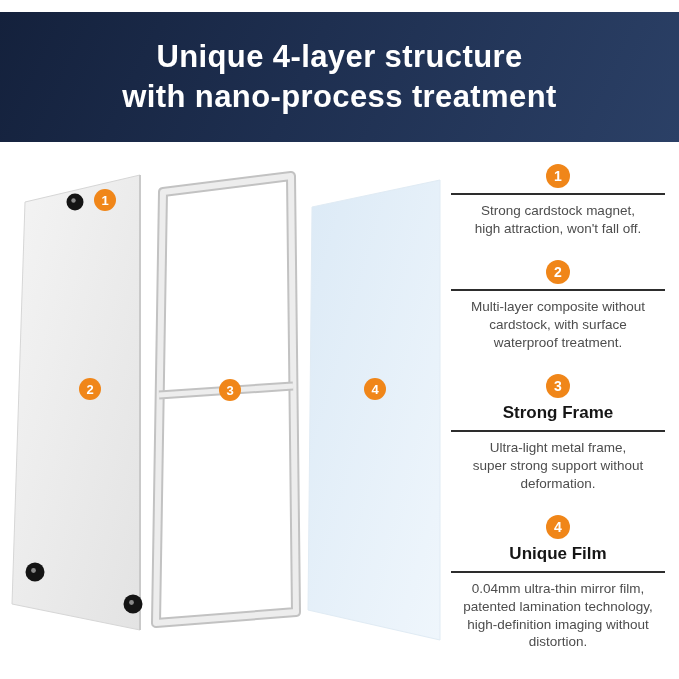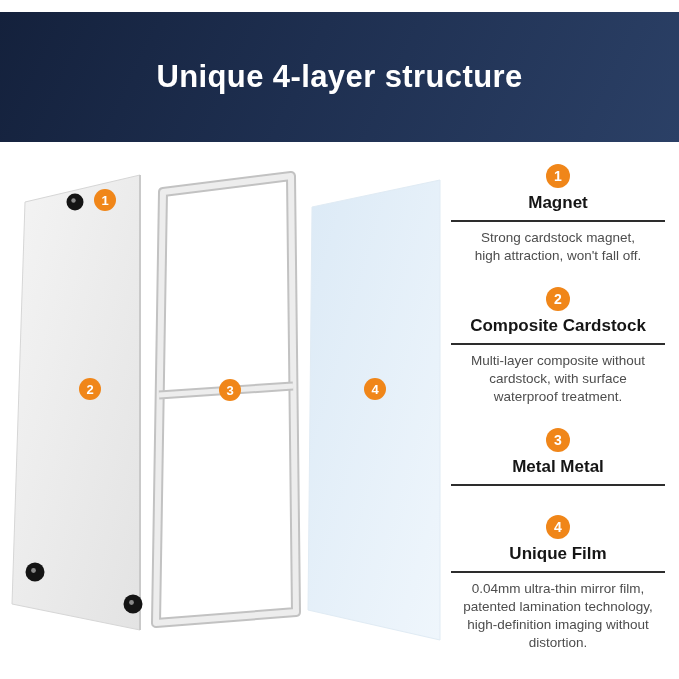--- a/index.html
+++ b/index.html
@@ -57,20 +57,21 @@
   }
 </style>
 </head>
 <body>
 
 <div class="page">
 
   <header class="header">
     <h1>
       <span>Unique 4-layer structure</span>
+      <span>with nano-process treatment</span>
     </h1>
   </header>
 
   <main class="body">
 
     <div class="diagram">
       <svg viewBox="0 0 447 549" preserveAspectRatio="xMidYMid meet">
         <defs>
           <linearGradient id="g-panel1" x1="0" y1="0" x2="1" y2="1">
             <stop offset="0" stop-color="#f4f4f4"></stop>
@@ -125,39 +126,40 @@
           <circle cx="375" cy="247" r="11" fill="#f08619"></circle>
           <text x="375" y="251.5">4</text>
         </g>
       </svg>
     </div>
 
     <aside class="legend">
 
       <div class="legend-item">
         <div class="badge">1</div>
-        <h2 class="legend-title">Magnet</h2>
         <div class="divider"></div>
         <p class="legend-desc">Strong cardstock magnet,
 high attraction, won't fall off.</p>
       </div>
 
       <div class="legend-item">
         <div class="badge">2</div>
-        <h2 class="legend-title">Composite Cardstock</h2>
         <div class="divider"></div>
         <p class="legend-desc">Multi-layer composite without
 cardstock, with surface
 waterproof treatment.</p>
       </div>
 
       <div class="legend-item">
         <div class="badge">3</div>
-        <h2 class="legend-title">Metal Metal</h2>
+        <h2 class="legend-title">Strong Frame</h2>
         <div class="divider"></div>
+        <p class="legend-desc">Ultra-light metal frame,
+super strong support without
+deformation.</p>
       </div>
 
       <div class="legend-item">
         <div class="badge">4</div>
         <h2 class="legend-title">Unique Film</h2>
         <div class="divider"></div>
         <p class="legend-desc">0.04mm ultra-thin mirror film,
 patented lamination technology,
 high-definition imaging without
 distortion.</p>

